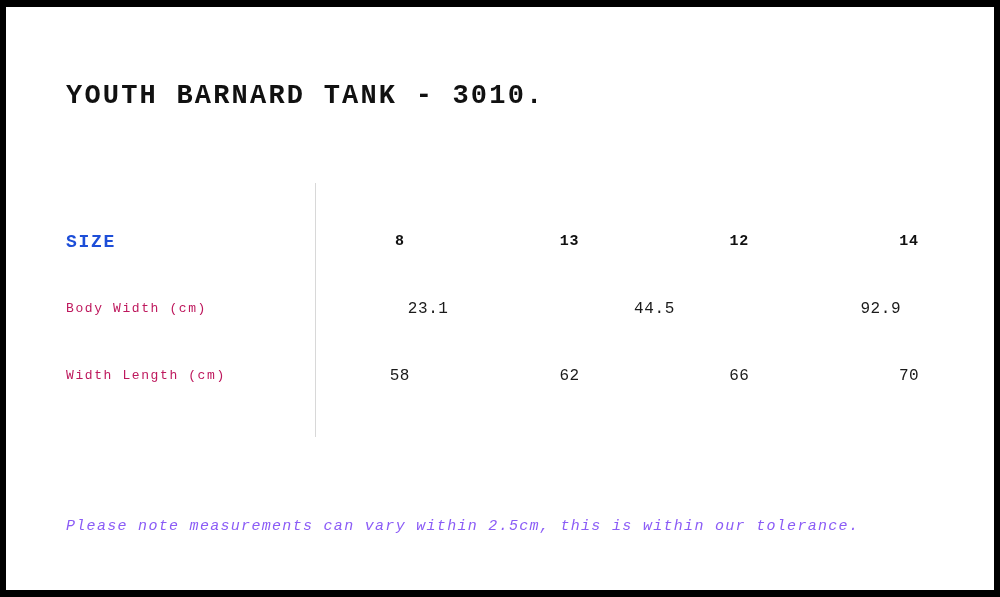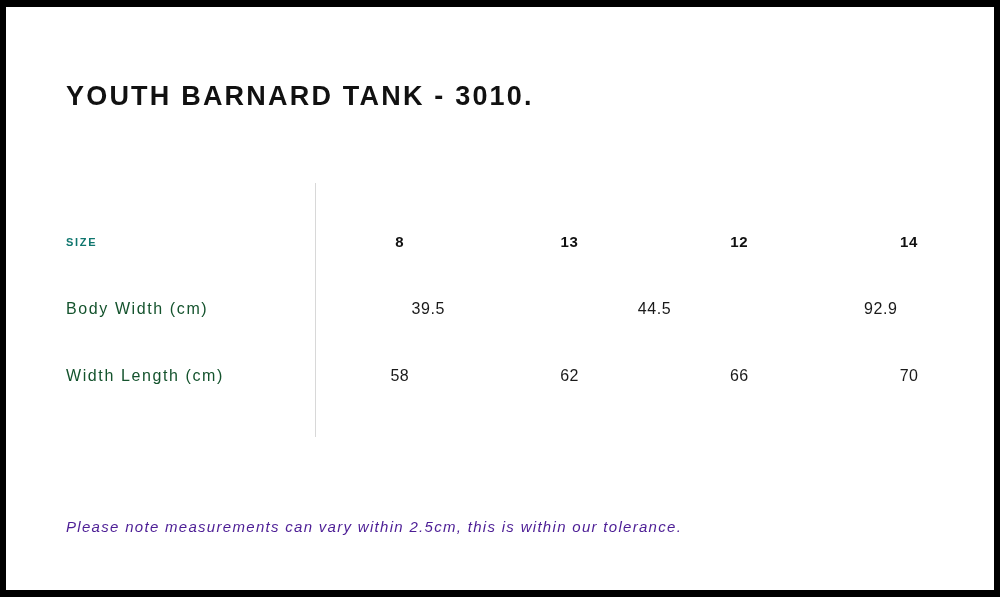--- a/index.html
+++ b/index.html
@@ -27,20 +27,21 @@
   .frame-left   { left: 0; top: 0; width: 6px; height: 597px; }
   .frame-right  { right: 0; top: 0; width: 6px; height: 597px; }
 
   .card {
     position: absolute;
     left: 6px;
     top: 7px;
     width: 988px;
     height: 583px;
     background: #ffffff;
+    font-family: Liberation Mono, monospace;
   }
 
   .title {
     position: absolute;
     left: 60px;
     top: 74px;
     font-size: 27px;
     font-weight: bold;
     color: #111111;
     letter-spacing: 2.2px;
@@ -69,29 +70,29 @@
   }
   .row-label {
     position: absolute;
     left: 60px;
     top: 0;
     height: 34px;
     line-height: 34px;
     white-space: nowrap;
   }
   .row-label.head {
-    font-size: 11px;
+    font-size: 18px;
     font-weight: bold;
-    color: #0f766e;
+    color: #1d4ed8;
     letter-spacing: 1.7px;
   }
   .row-label.body {
-    font-size: 16px;
+    font-size: 13px;
     font-weight: normal;
-    color: #14532d;
+    color: #be185d;
     letter-spacing: 1.6px;
   }
   .cells {
     position: absolute;
     left: 309px;
     top: 0;
     width: 679px;
     height: 34px;
     display: flex;
   }
@@ -111,21 +112,21 @@
     letter-spacing: 0.8px;
     color: #111111;
   }
 
   .note {
     position: absolute;
     left: 60px;
     top: 511px;
     font-size: 15px;
     font-style: italic;
-    color: #4c1d95;
+    color: #8b5cf6;
     letter-spacing: 1.3px;
     white-space: nowrap;
   }
 </style>
 </head>
 <body>
 
 <div id="page">
 
   <div class="frame frame-top"></div>
@@ -147,21 +148,21 @@
           <div class="cell">8</div>
           <div class="cell">13</div>
           <div class="cell">12</div>
           <div class="cell">14</div>
         </div>
       </div>
 
       <div class="row">
         <div class="row-label body">Body Width (cm)</div>
         <div class="cells">
-          <div class="cell">39.5</div>
+          <div class="cell">23.1</div>
           <div class="cell">44.5</div>
           <div class="cell">92.9</div>
         </div>
       </div>
 
       <div class="row">
         <div class="row-label body">Width Length (cm)</div>
         <div class="cells">
           <div class="cell">58</div>
           <div class="cell">62</div>

